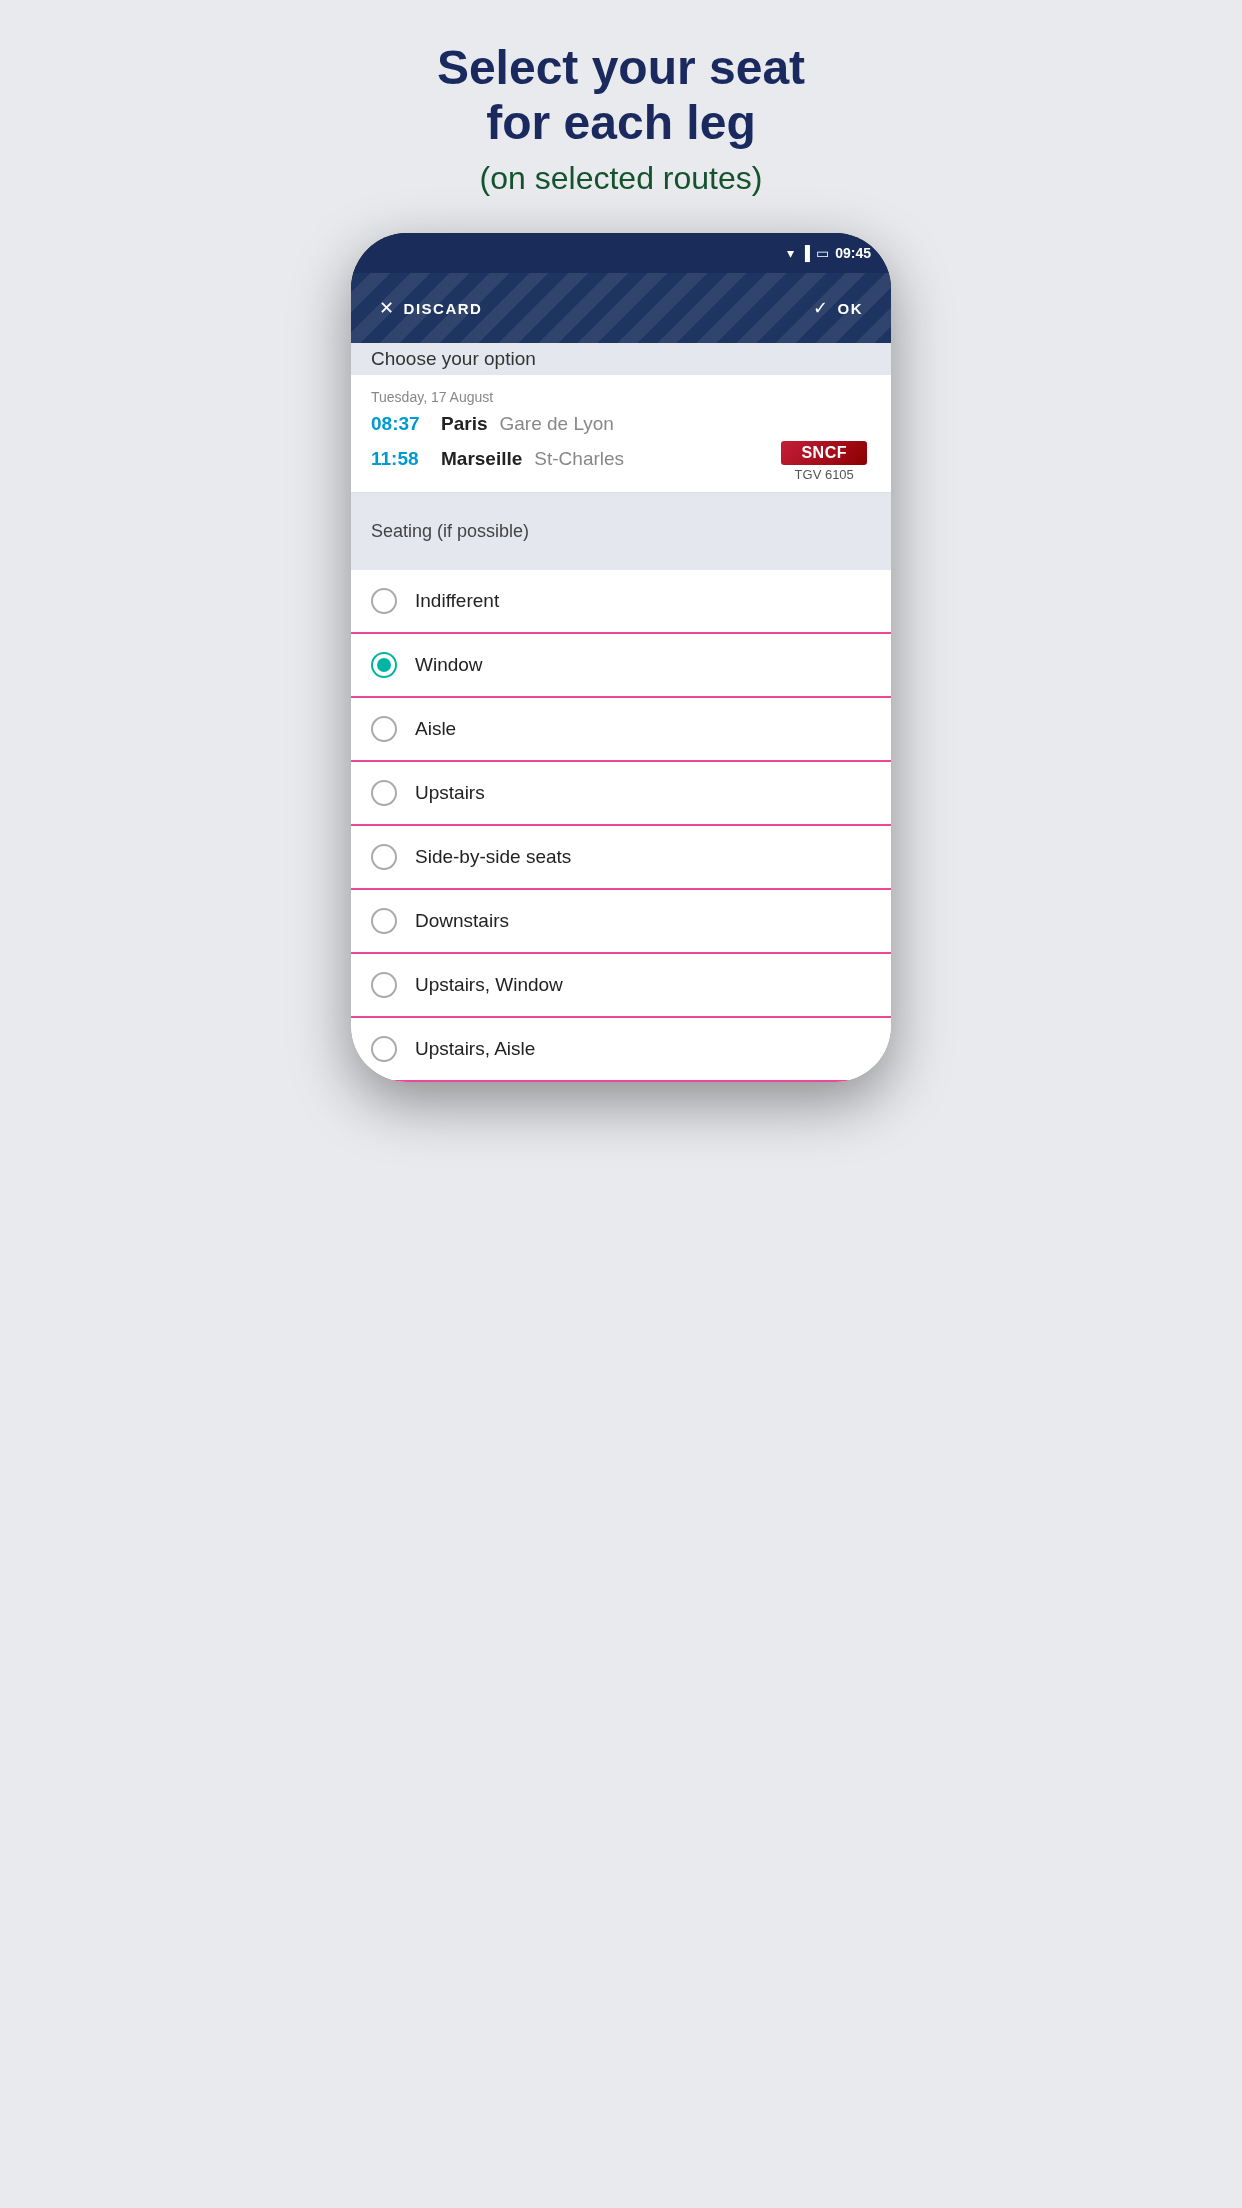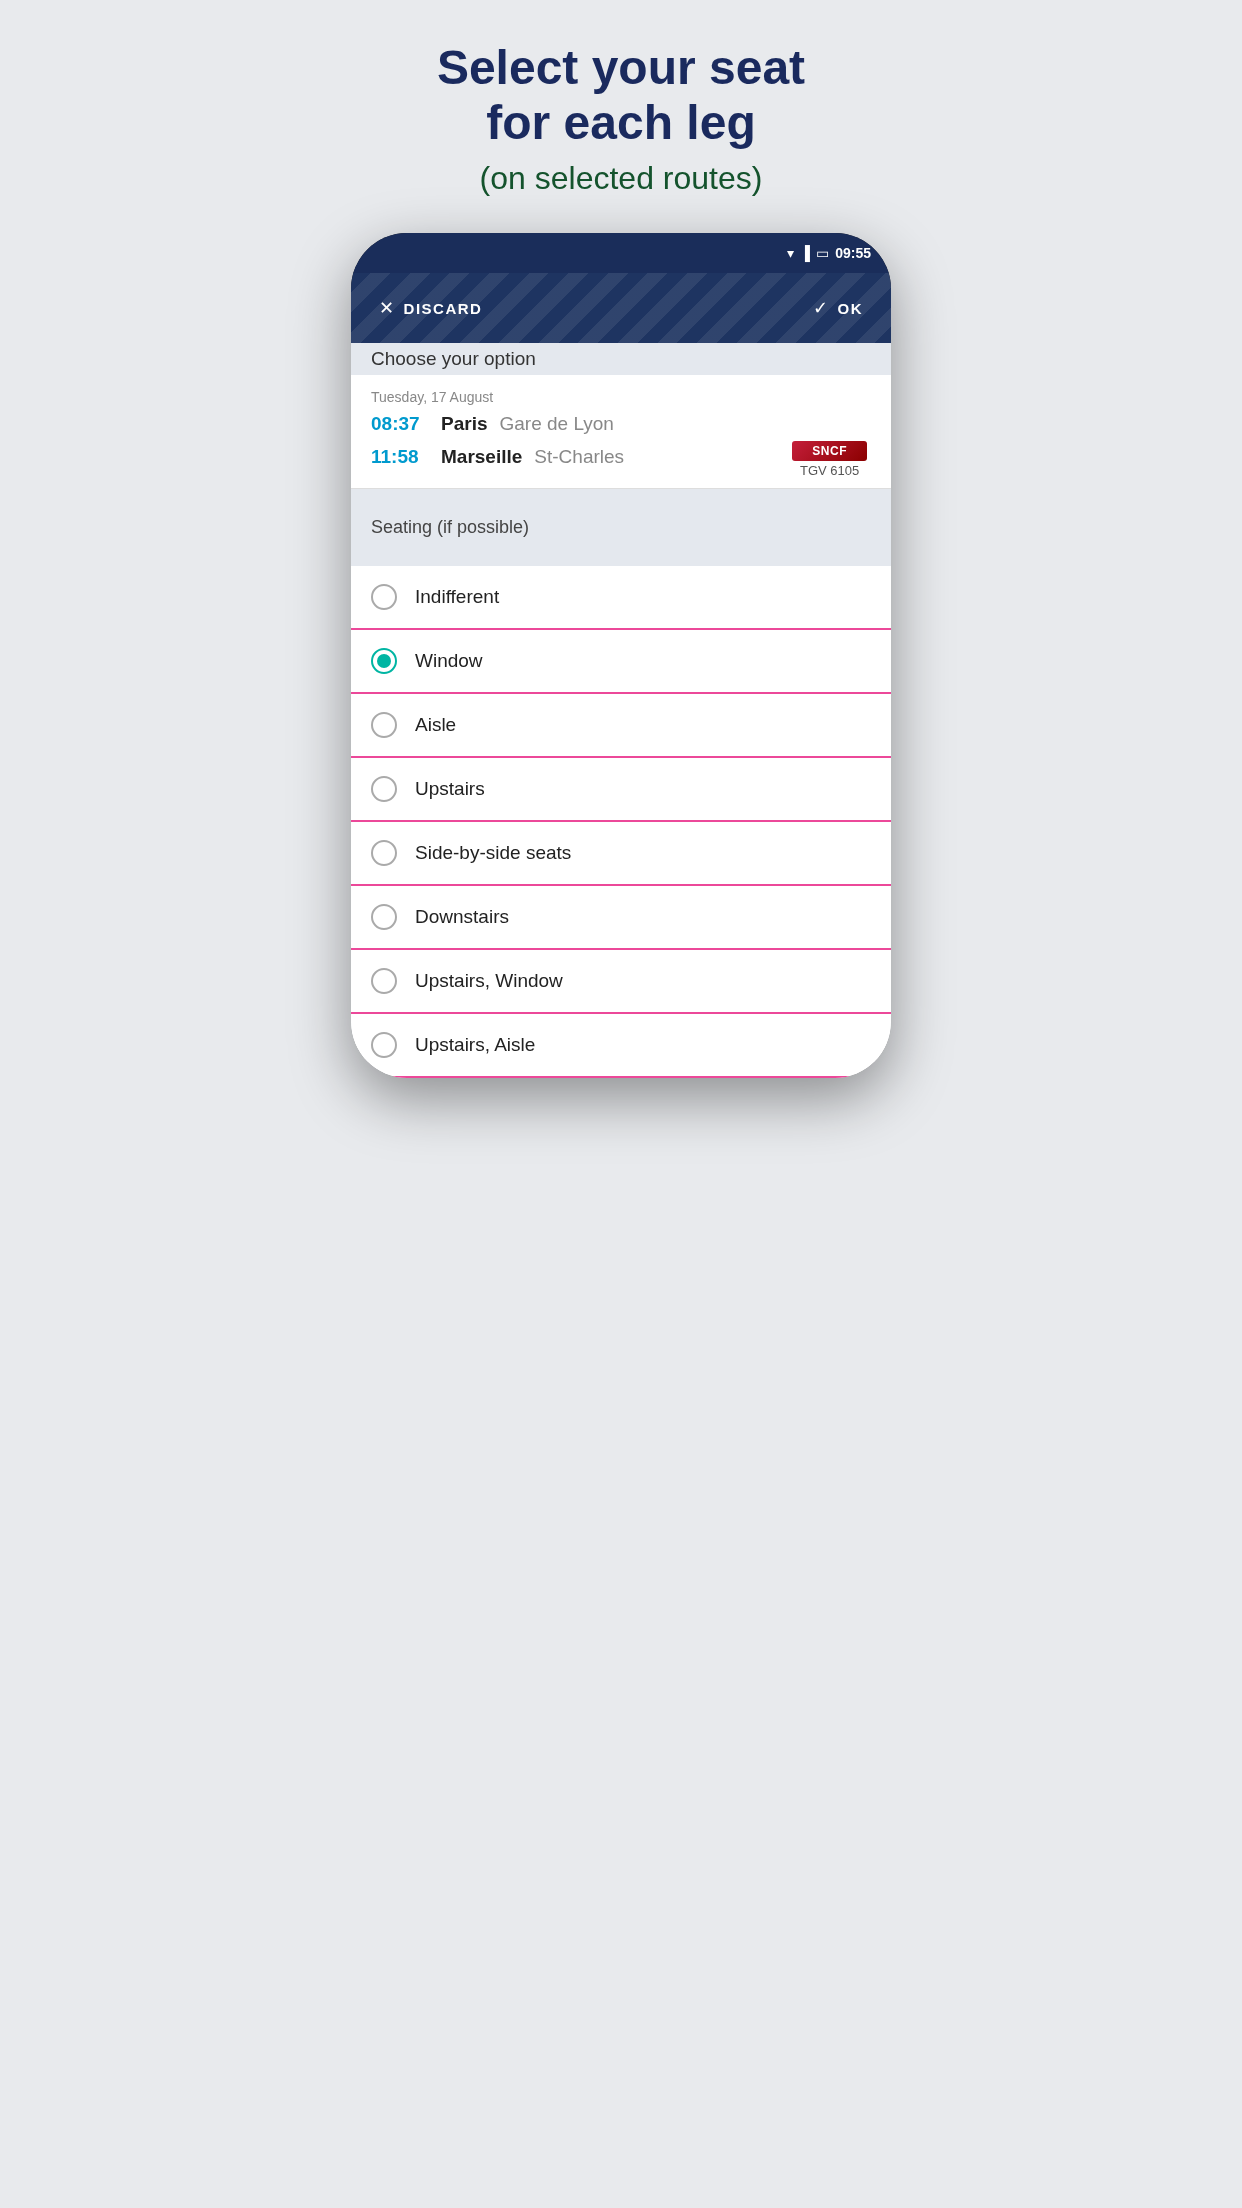--- a/index.html
+++ b/index.html
@@ -162,21 +162,21 @@
     .sncf-badge {
       display: flex;
       flex-direction: column;
       align-items: center;
       margin-right: 4px;
     }
 
     .sncf-logo {
       background: linear-gradient(135deg, #c41e3a, #8b0000);
       color: white;
-      font-size: 12px;
+      font-size: 16px;
       font-weight: 900;
       padding: 3px 20px;
       border-radius: 3px;
       letter-spacing: 0.5px;
       margin-bottom: 2px;
     }
 
     .sncf-train {
       font-size: 13px;
       color: #555;
@@ -253,21 +253,21 @@
   <div class="page-subtitle">(on selected routes)</div>
 </div>
 
 <div class="phone-frame">
 
   <div class="status-bar">
     <div class="status-icons">
       <span class="wifi-icon">▾</span>
       <span class="signal-icon">▐</span>
       <span class="battery-icon">▭</span>
-      <span class="status-time">09:55</span>
+      <span class="status-time">09:45</span>
     </div>
   </div>
 
   <div class="action-bar">
     <button class="action-btn">
       <span class="icon">✕</span>
       <span>DISCARD</span>
     </button>
     <button class="action-btn">
       <span class="icon">✓</span>

